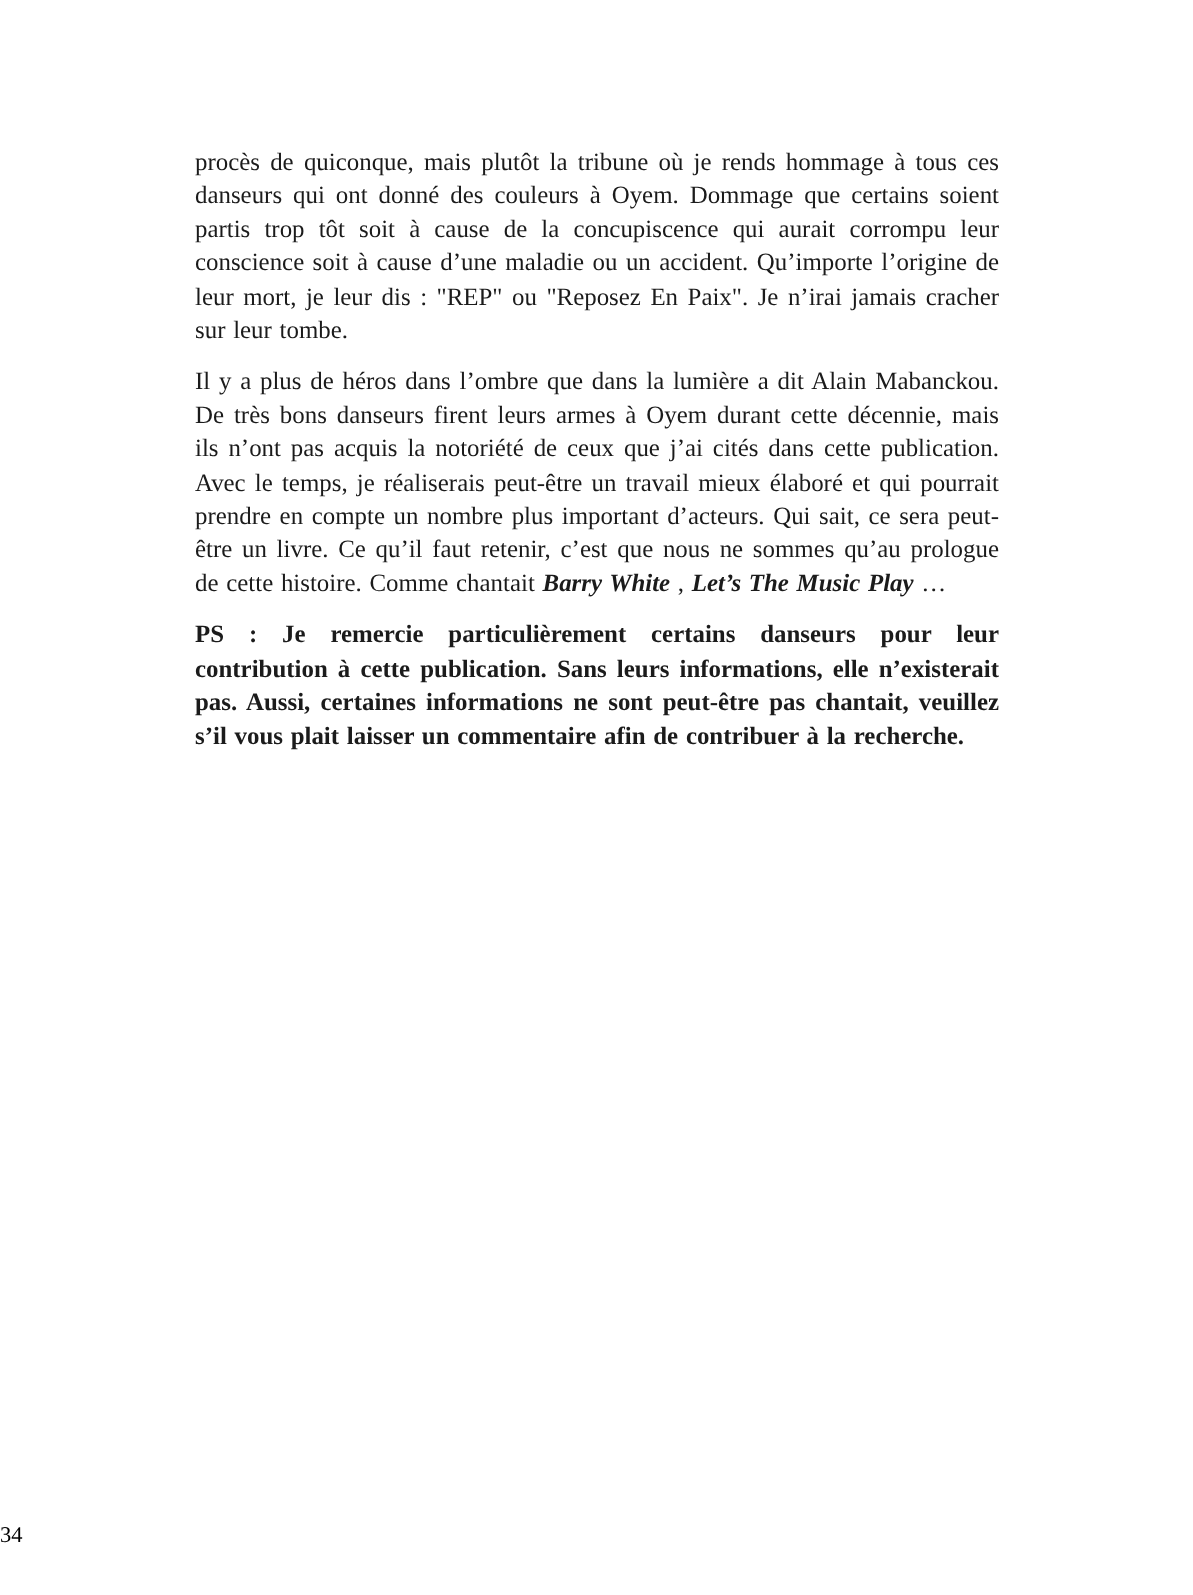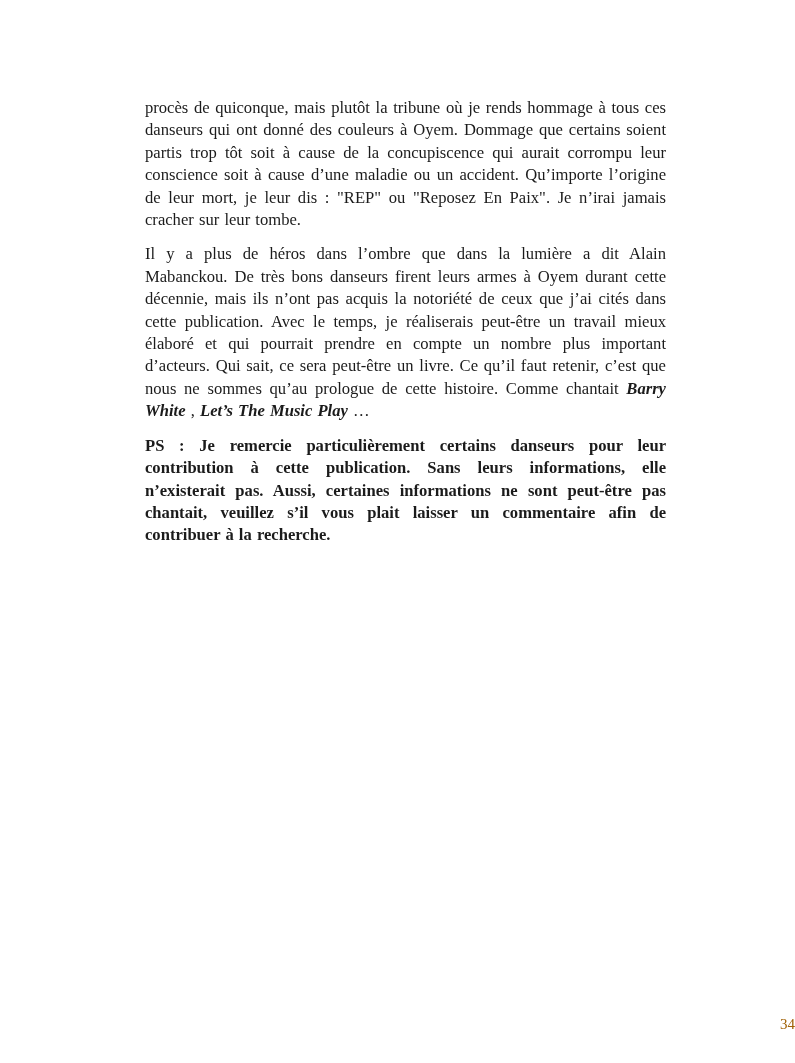--- a/index.html
+++ b/index.html
@@ -16,37 +16,37 @@
     color: #1b1b1b;
     overflow: hidden;
   }
   .text-block {
     position: absolute;
     left: 130px;
     top: 97px;
     width: 536px;
   }
   .para {
-    margin: 0 0 12px 15px;
+    margin: 0 0 12px 0;
     font-size: 16.6px;
     line-height: 22.4px;
     text-align: justify;
     word-spacing: 0.06em;
   }
   .para-bold {
     font-weight: bold;
   }
   .page-number {
     position: absolute;
     top: 1016px;
     left: 0;
     width: 100%;
-    text-align: right;
+    text-align: left;
     font-size: 15px;
-    color: #a16207;
+    color: #000000;
   }
 </style>
 </head>
 <body>
 
 <div class="page">
   <div class="text-block">
     <p class="para"><span>procès de quiconque, mais plutôt la tribune où je rends hommage à tous ces danseurs qui ont donné des couleurs à Oyem. Dommage que certains soient partis trop tôt soit à cause de la concupiscence qui aurait corrompu leur conscience soit à cause d’une maladie ou un accident. Qu’importe l’origine de leur mort, je leur dis : "REP" ou "Reposez En Paix". Je n’irai jamais cracher sur leur tombe.</span></p>
     <p class="para"><span>Il y a plus de héros dans l’ombre que dans la lumière a dit Alain Mabanckou. De très bons danseurs firent leurs armes à Oyem durant cette décennie, mais ils n’ont pas acquis la notoriété de ceux que j’ai cités dans cette publication. Avec le temps, je réaliserais peut-être un travail mieux élaboré et qui pourrait prendre en compte un nombre plus important d’acteurs. Qui sait, ce sera peut-être un livre. Ce qu’il faut retenir, c’est que nous ne sommes qu’au prologue de cette histoire. Comme chantait </span><span style="font-weight: bold; font-style: italic;">Barry White</span><span> , </span><span style="font-weight: bold; font-style: italic;">Let’s The Music Play</span><span> …</span></p>
     <p class="para para-bold"><span style="font-weight: bold;">PS :  Je remercie particulièrement certains danseurs pour leur contribution à cette publication. Sans leurs informations, elle n’existerait pas. Aussi, certaines informations ne sont peut-être pas chantait, veuillez s’il vous plait laisser un commentaire afin de contribuer à la recherche.</span></p>

